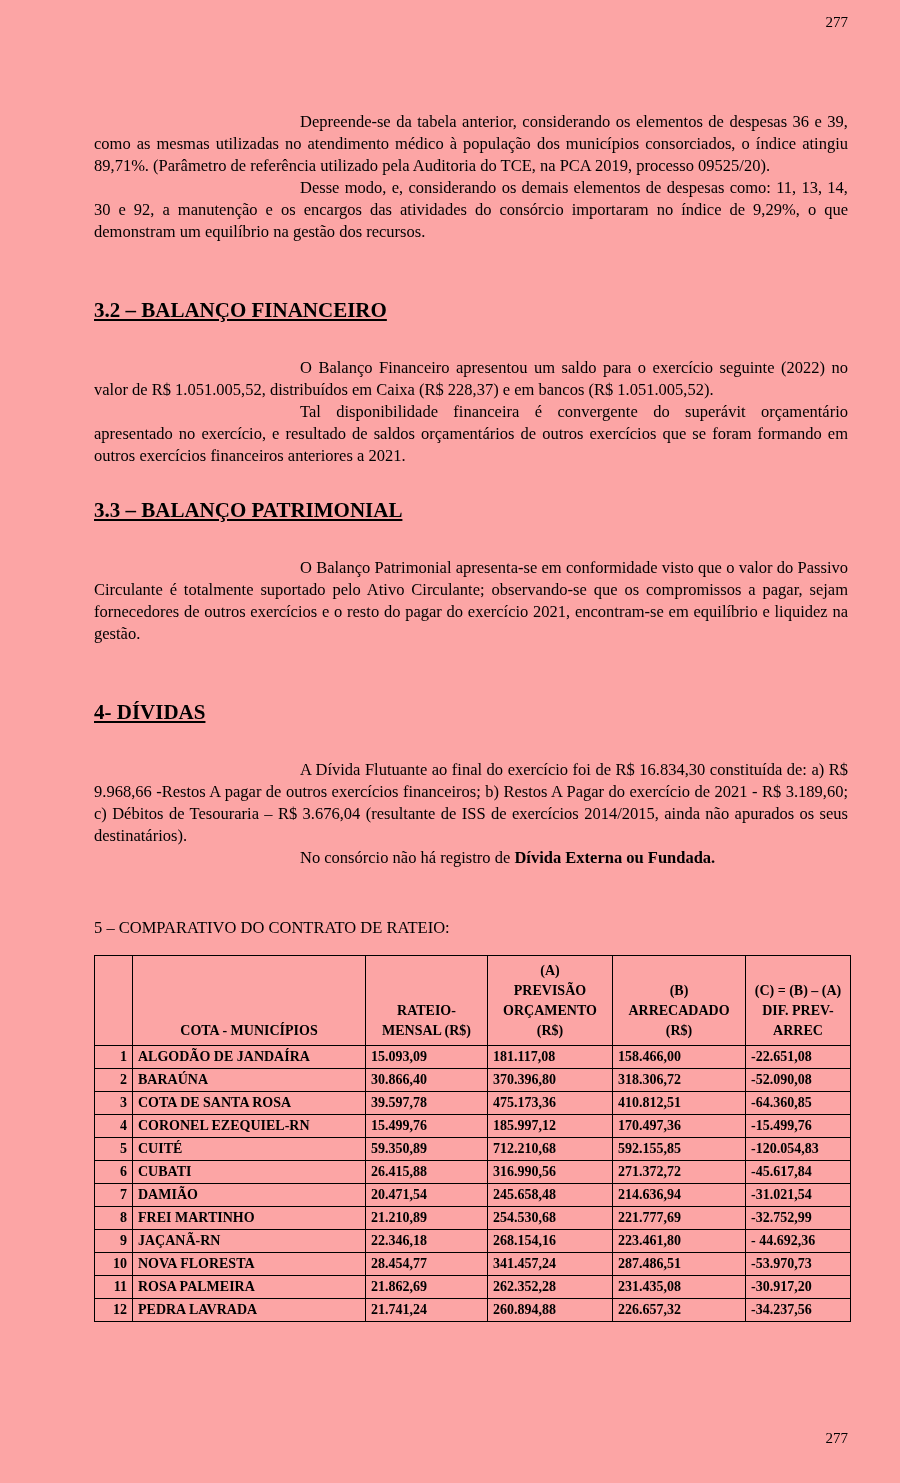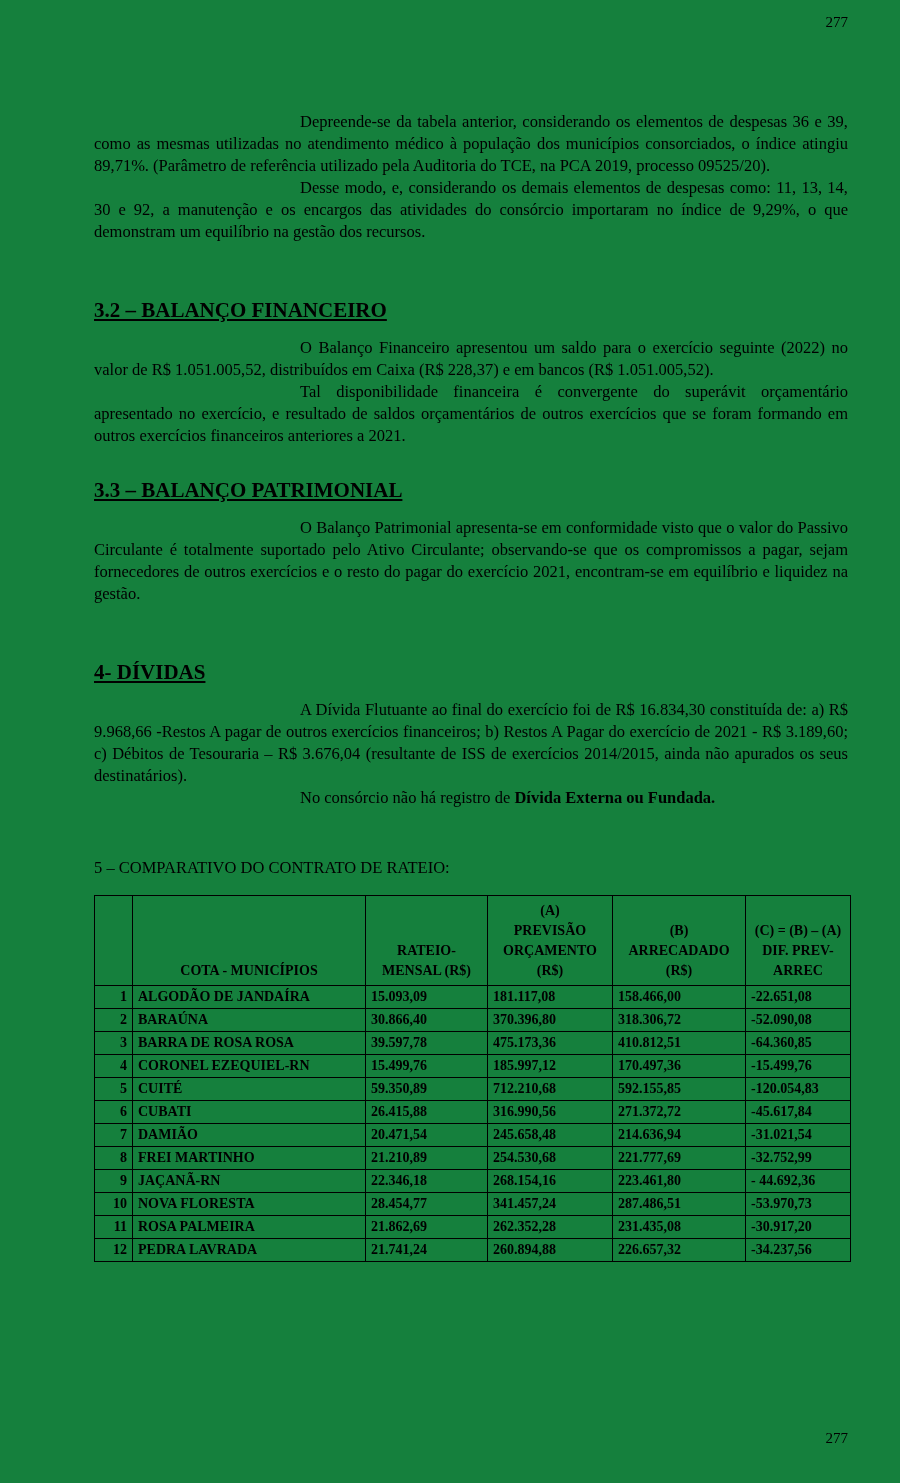--- a/index.html
+++ b/index.html
@@ -1,20 +1,20 @@
 <!DOCTYPE html>
 <html><head>
 <meta charset="utf-8">
 <style>
   * { margin: 0; padding: 0; box-sizing: border-box; }
   html, body { background: #ffffff; }
   .page {
     width: 900px;
     height: 1483px;
-    background: #15803d;
+    background: #fca5a5;
     color: #000000;
     font-family: "Liberation Serif", serif;
     position: relative;
     padding: 14px 52px 0 94px;
     overflow: hidden;
   }
   .pagenum {
     font-size: 15px;
     text-align: right;
   }
@@ -40,21 +40,21 @@
     font-size: 16.5px;
     line-height: 22px;
     font-weight: normal;
     text-decoration: none;
   }
   .mt-intro   { margin-top: 80px; }
   .mt-h32     { margin-top: 56px; }
   .mt-h33     { margin-top: 32px; }
   .mt-h4      { margin-top: 56px; }
   .mt-h5      { margin-top: 48px; }
-  .mt-para    { margin-top: 16px; }
+  .mt-para    { margin-top: 36px; }
   .mt-table   { margin-top: 16px; }
 
   table.rateio {
     border-collapse: collapse;
     width: 756px;
     table-layout: fixed;
     font-size: 14px;
     font-weight: bold;
   }
   table.rateio th, table.rateio td {
@@ -143,21 +143,21 @@
       <tr>
         <td class="num">2</td>
         <td class="name">BARAÚNA</td>
         <td class="val">30.866,40</td>
         <td class="val">370.396,80</td>
         <td class="val">318.306,72</td>
         <td class="val">-52.090,08</td>
       </tr>
       <tr>
         <td class="num">3</td>
-        <td class="name">BARRA DE ROSA ROSA</td>
+        <td class="name">COTA DE SANTA ROSA</td>
         <td class="val">39.597,78</td>
         <td class="val">475.173,36</td>
         <td class="val">410.812,51</td>
         <td class="val">-64.360,85</td>
       </tr>
       <tr>
         <td class="num">4</td>
         <td class="name">CORONEL EZEQUIEL-RN</td>
         <td class="val">15.499,76</td>
         <td class="val">185.997,12</td>

